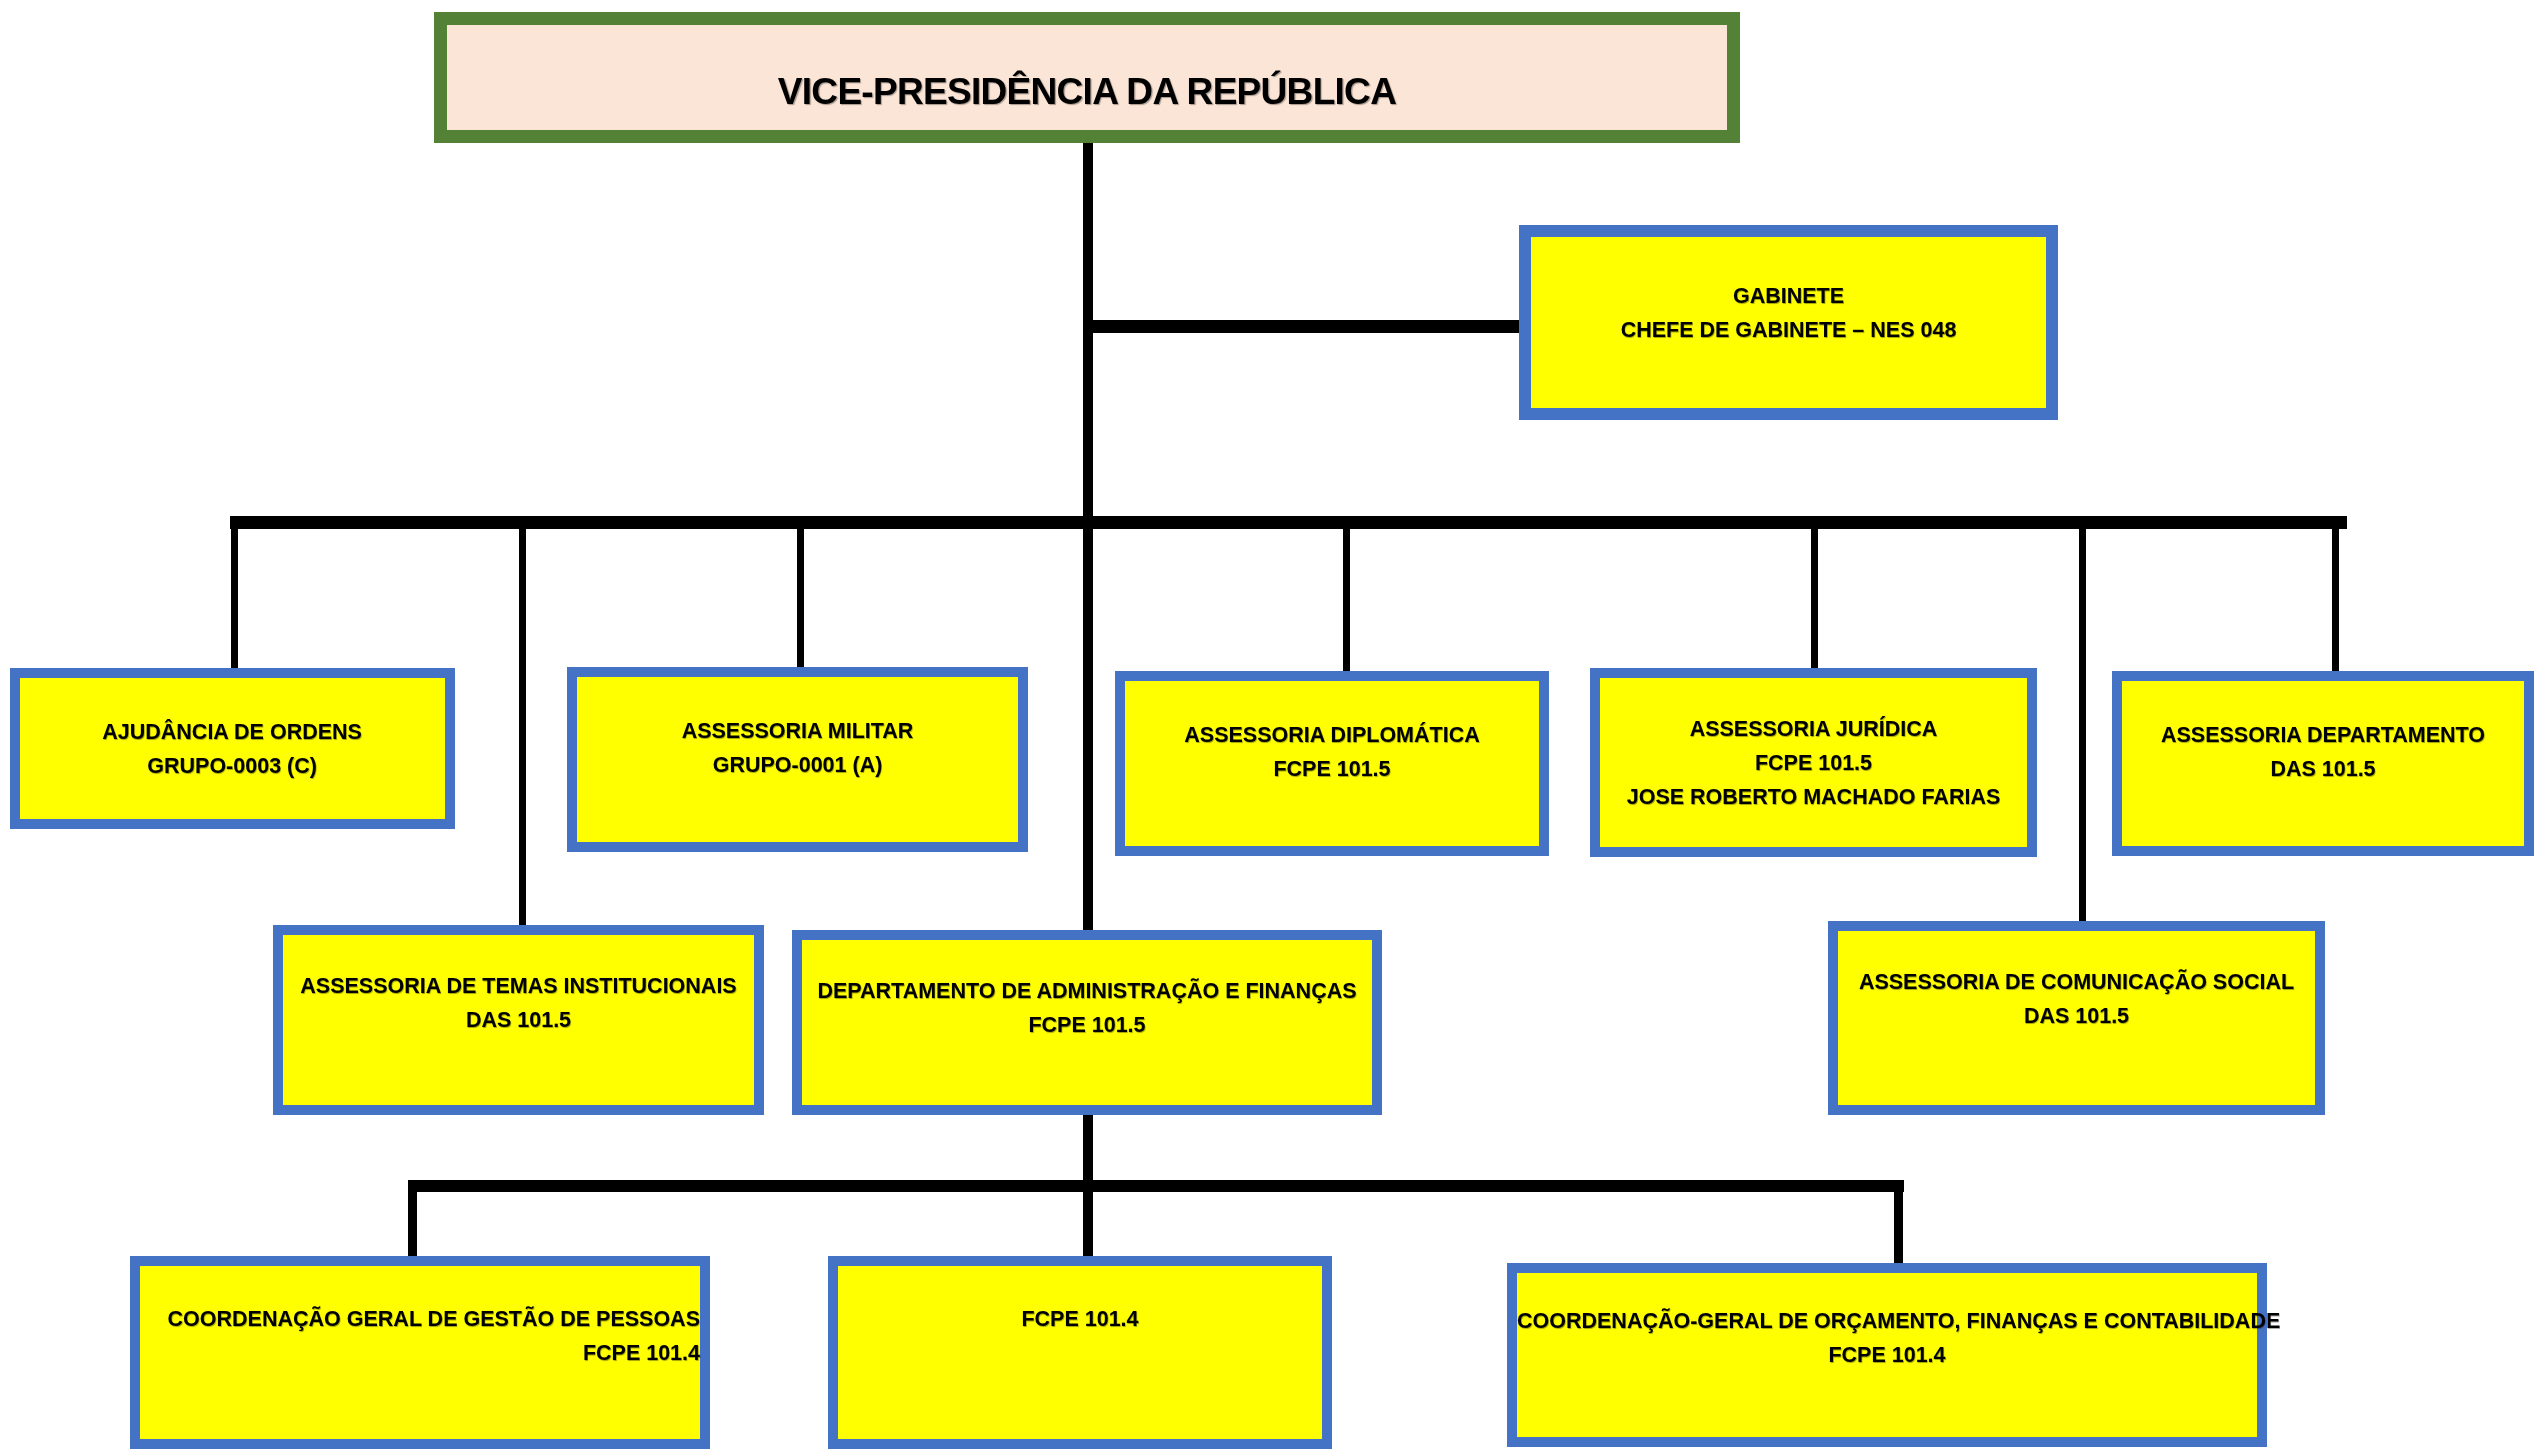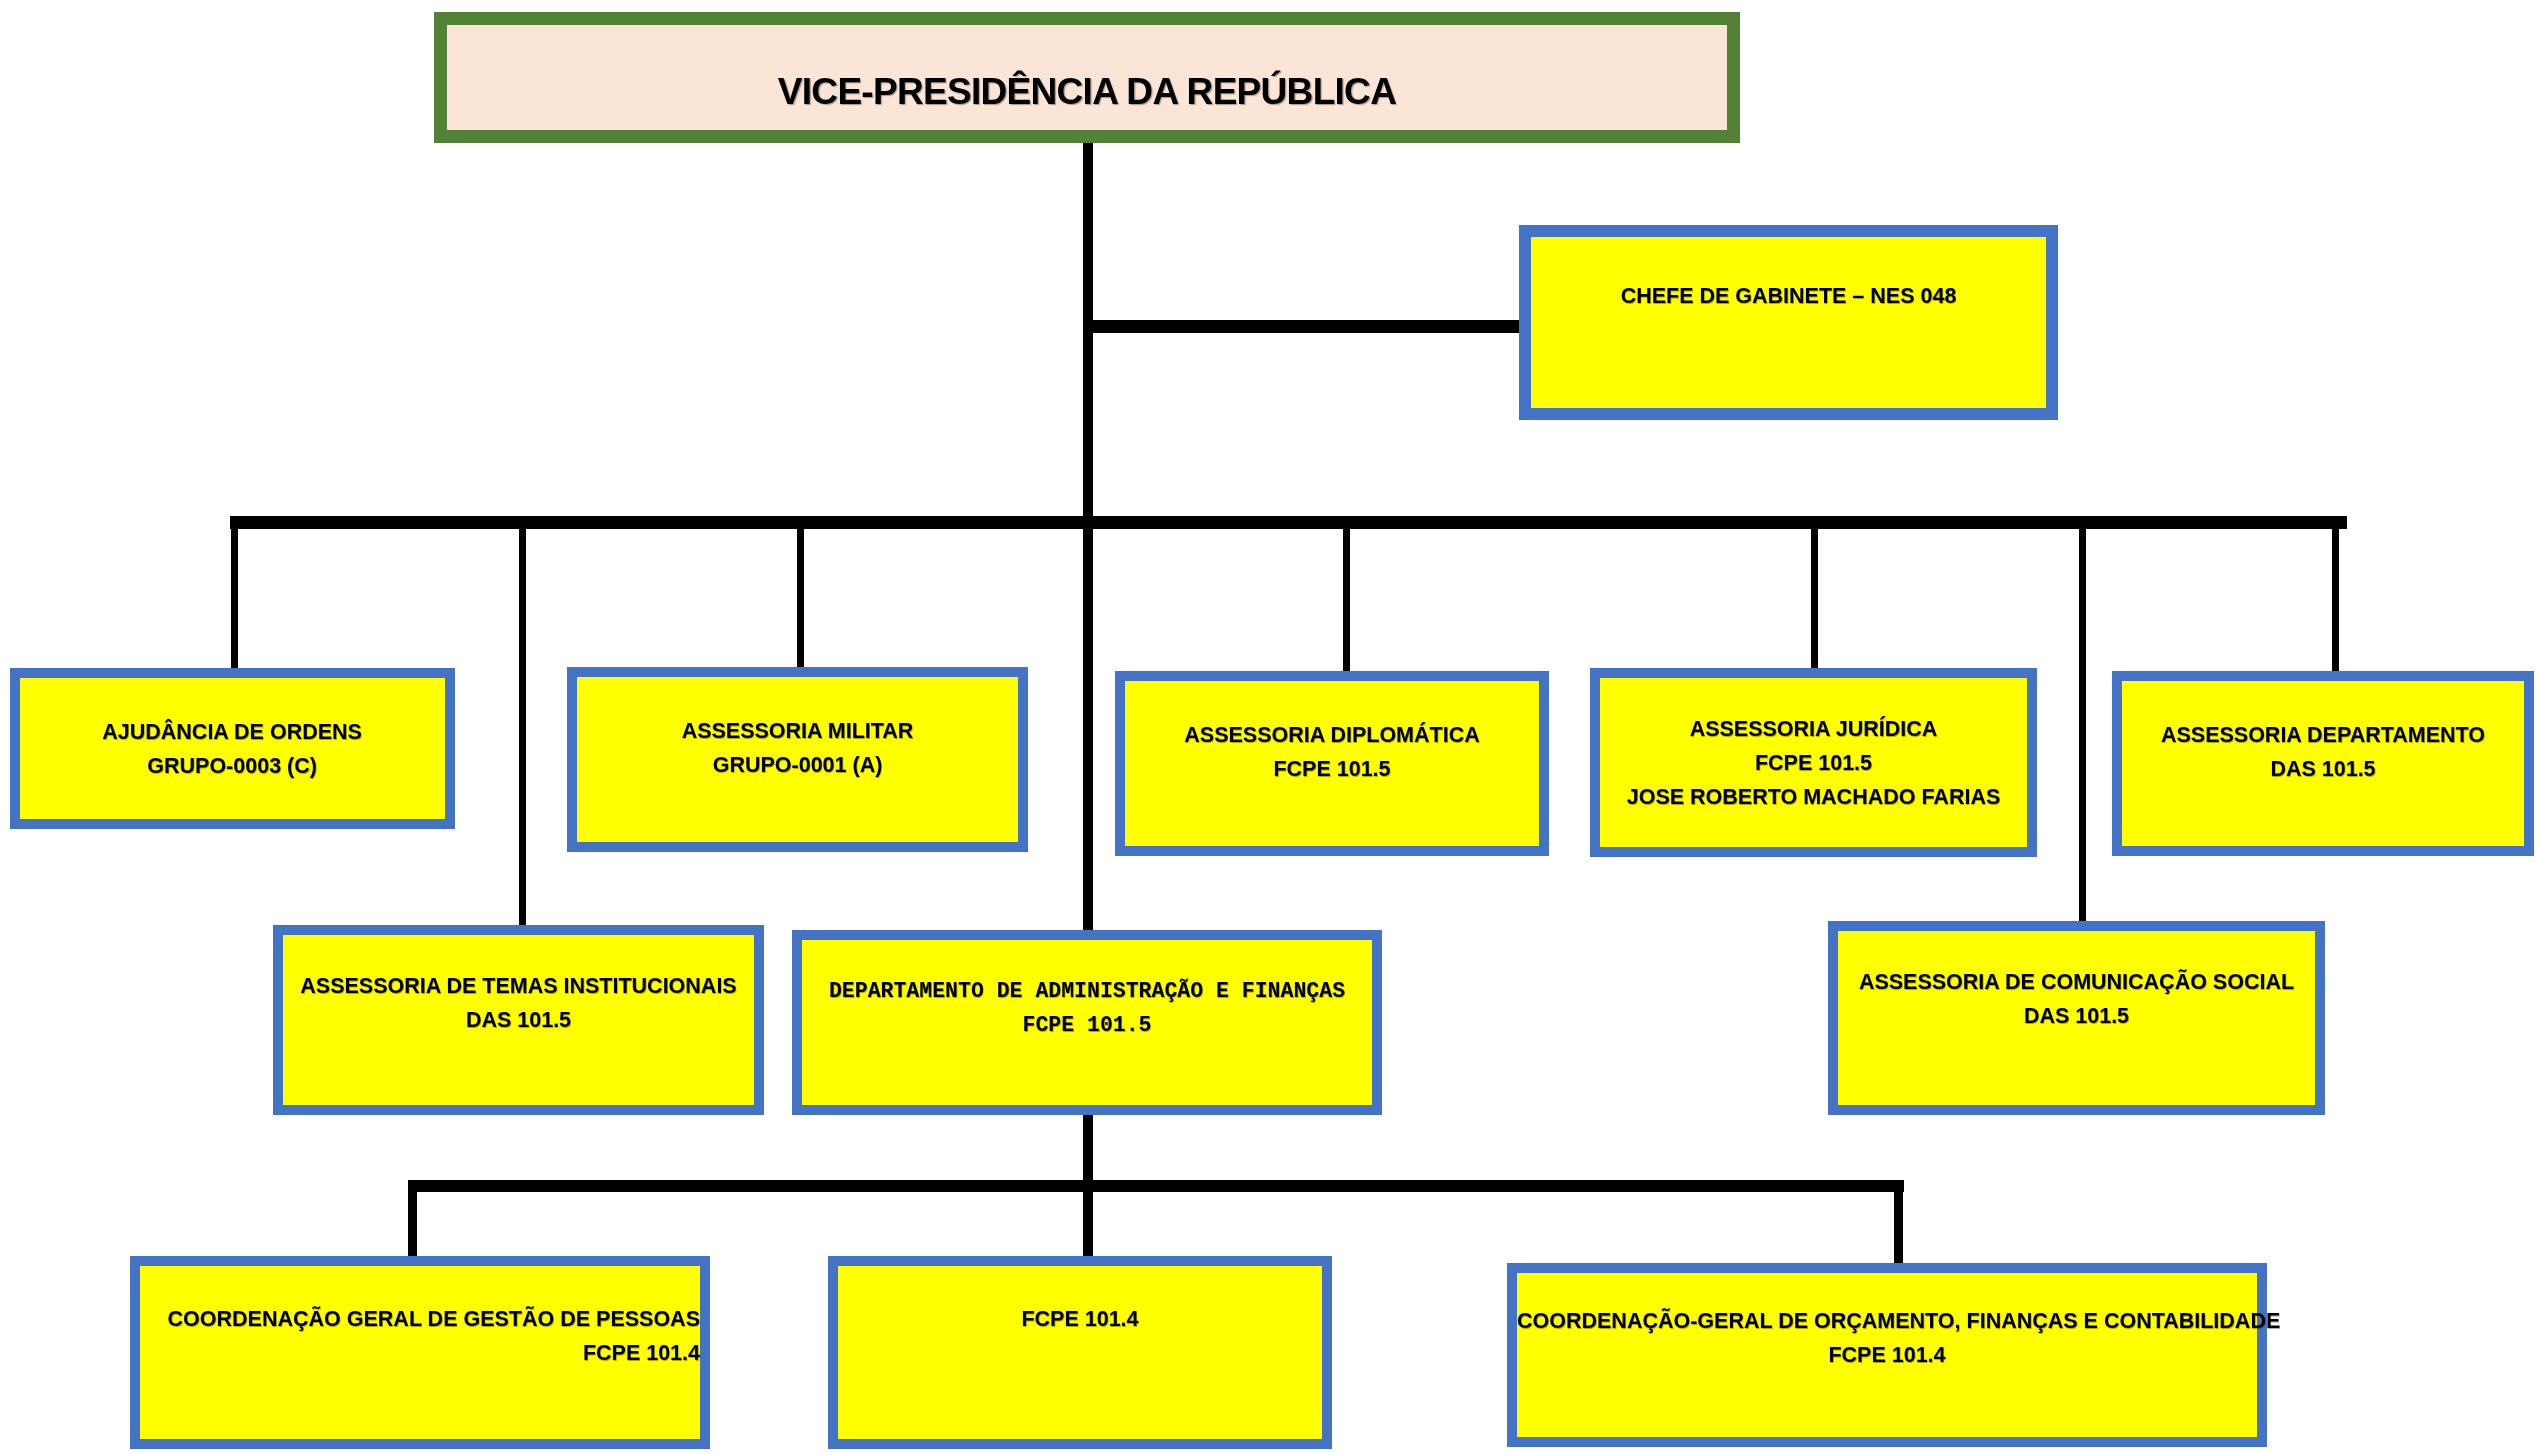--- a/index.html
+++ b/index.html
@@ -41,21 +41,21 @@
   }
   
   #n-root        {left:434px;  top:12px;   width:1306px; height:131px;}
   #n-gabinete    {left:1519px; top:225px;  width:539px;  height:195px; border-width:12px; padding-top:42px;}
   #n-ajudancia   {left:9.6px;   top:668px;  width:445px;  height:161px; padding-top:37px;}
   #n-militar     {left:567px;  top:667px;  width:461px;  height:185px; padding-top:37px;}
   #n-diplomatica {left:1115px; top:671px;  width:434px;  height:185px; padding-top:37px;}
   #n-juridica    {left:1590px; top:668px;  width:447px;  height:189px; padding-top:34px;}
   #n-parlamentar {left:2112px; top:671px;  width:422px;  height:185px; padding-top:37px;}
   #n-temas       {left:273px;  top:925px; width:491px;  height:190px; padding-top:34px;}
-  #n-departamento{left:792px; top:930px; width:590px;  height:185px; padding-top:34px;font-family:Liberation Mono, monospace;}
+  #n-departamento{left:792px; top:930px; width:590px;  height:185px; padding-top:34px;}
   #n-comunicacao {left:1828px; top:921px; width:497px;  height:194px; padding-top:34px;}
   #n-pessoas     {left:130px;  top:1256px; width:580px;  height:193px; padding-top:36px;text-align:right;}
   #n-logistica   {left:828px; top:1256px; width:504px;  height:193px; padding-top:36px;}
   #n-orcamento   {left:1507px; top:1263px; width:760px; height:184px; padding-top:31px;}
   
   #c-main-vertical   {left:1083px; top:143px;  width:10.4px;   height:787px;}
   #c-gabinete-link   {left:1089px; top:320px;  width:431px;  height:13.3px;}
   #c-branch-bar      {left:230px;  top:516px;  width:2117px; height:13.3px;}
   #c-drop-ajudancia  {left:231px;  top:526px;  width:7.4px;   height:142px;}
   #c-drop-temas      {left:519px;  top:526px;  width:7.4px;   height:399px;}
@@ -87,20 +87,21 @@
   <div class="connector" id="c-dept-down"></div>
   <div class="connector" id="c-bottom-bar"></div>
   <div class="connector" id="c-drop-pessoas"></div>
   <div class="connector" id="c-drop-orcamento"></div>
 
   <div class="node node-root" id="n-root">
     <div class="line">VICE-PRESIDÊNCIA DA REPÚBLICA</div>
   </div>
 
   <div class="node" id="n-gabinete">
+    <div class="line">GABINETE</div>
     <div class="line">CHEFE DE GABINETE – NES 048</div>
   </div>
 
   <div class="node" id="n-ajudancia">
     <div class="line">AJUDÂNCIA DE ORDENS</div>
     <div class="line">GRUPO-0003 (C)</div>
   </div>
 
   <div class="node" id="n-militar">
     <div class="line">ASSESSORIA  MILITAR</div>

